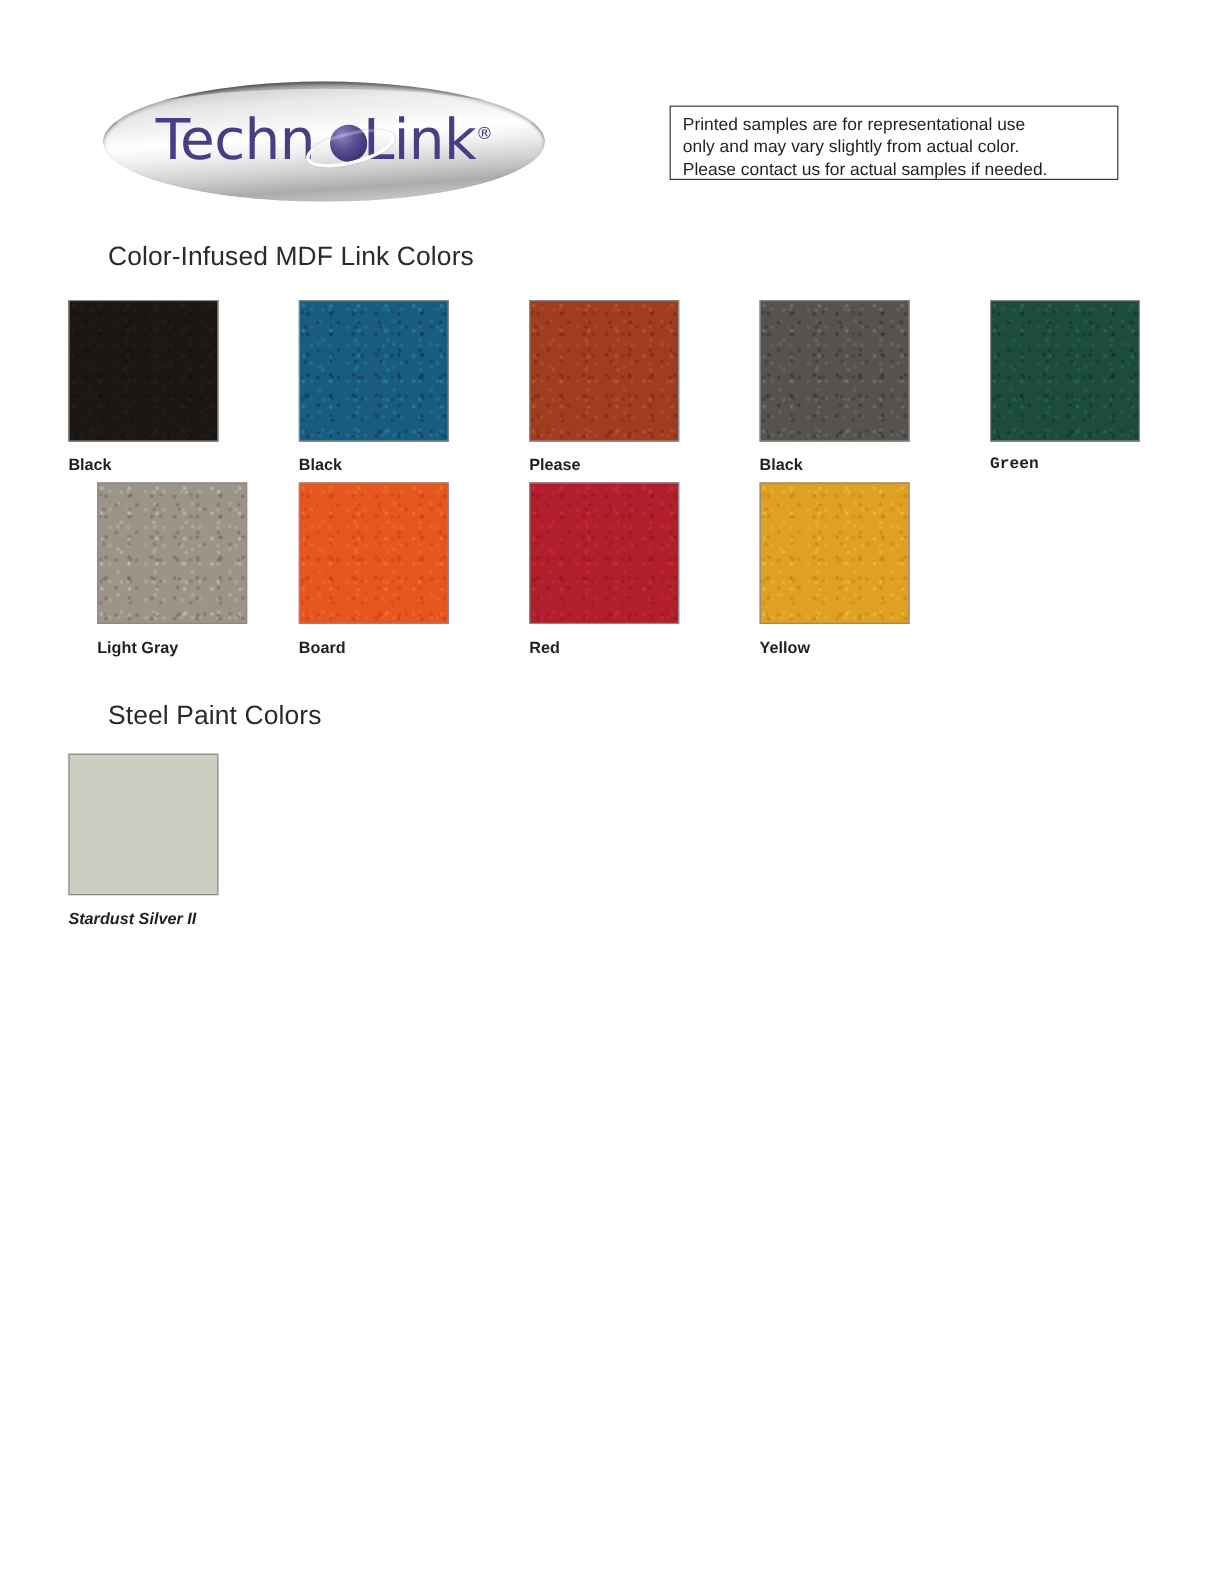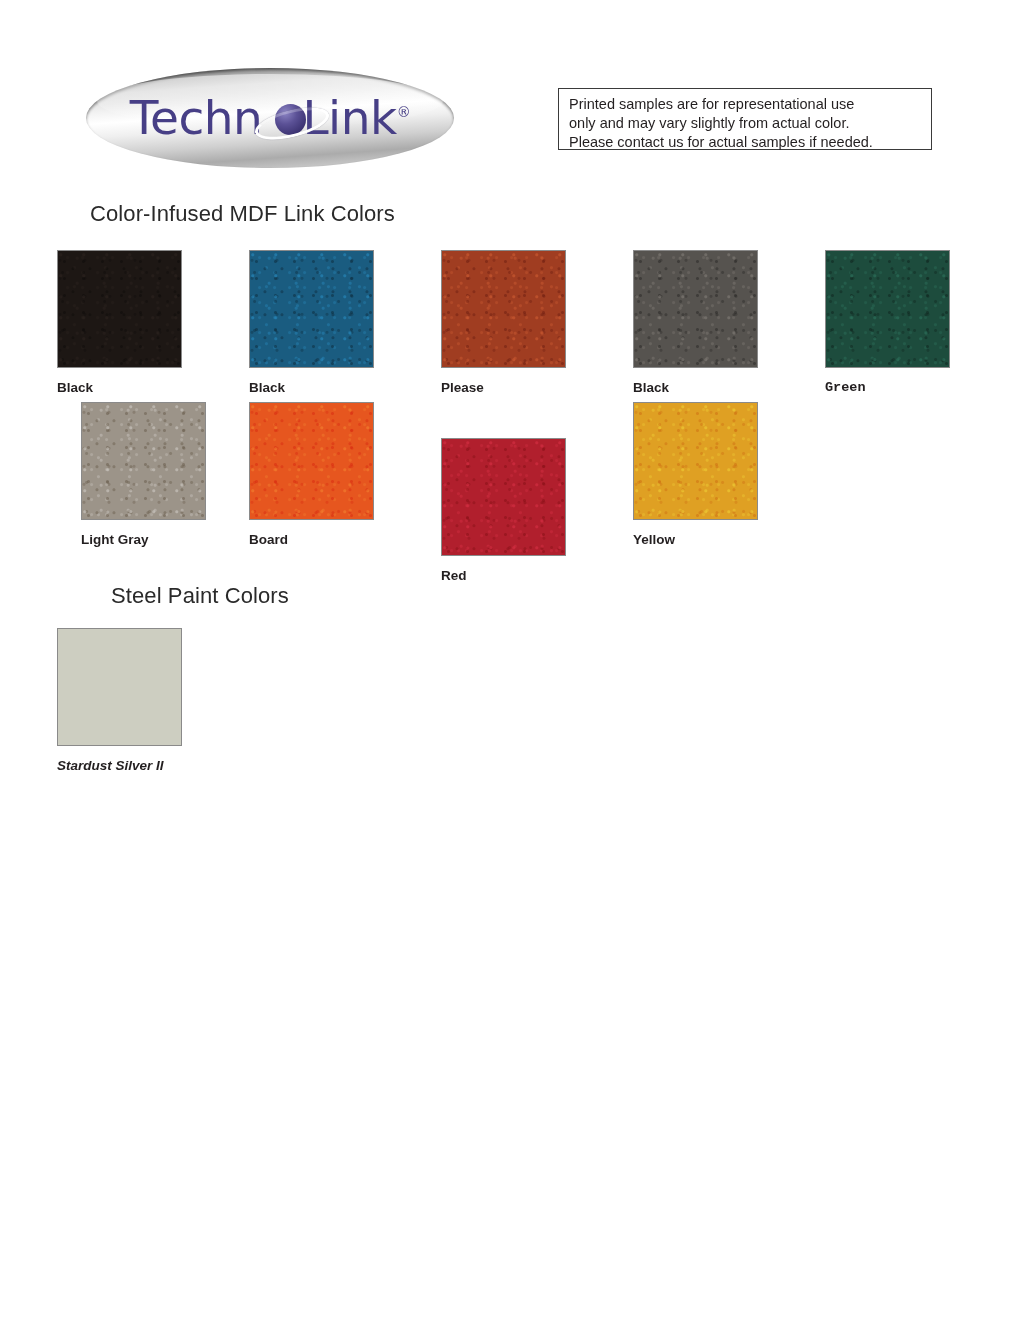--- a/index.html
+++ b/index.html
@@ -100,21 +100,21 @@
   
   .section-heading {
     position: absolute;
     font-size: 22px;
     font-weight: 400;
     color: #2a2a2a;
     letter-spacing: 0.1px;
     white-space: nowrap;
   }
   #heading-mdf { left: 90px; top: 201px; }
-  #heading-steel { left: 90px; top: 583px; margin-left: 21px; }
+  #heading-steel { left: 90px; top: 583px; }
 
   
   .swatch-row { position: absolute; }
   #mdf-row-1 { left: 57px; top: 250px; }
   #mdf-row-2 { left: 57px; top: 402px; }
   #steel-row  { left: 57px; top: 628px; }
 
   .swatch-cell {
     position: absolute;
     top: 0;
@@ -222,21 +222,21 @@
         <div class="grain"></div>
       </div>
       <div class="swatch-label">Light Gray</div>
     </div>
     <div class="swatch-cell" style="left: 192px;">
       <div class="swatch-chip" style="background: rgb(230, 86, 31);">
         <div class="grain"></div>
       </div>
       <div class="swatch-label">Board</div>
     </div>
-    <div class="swatch-cell" style="left: 384px; margin-top: 36px;">
+    <div class="swatch-cell" style="left: 384px;">
       <div class="swatch-chip" style="background: rgb(177, 31, 45);">
         <div class="grain"></div>
       </div>
       <div class="swatch-label">Red</div>
     </div>
     <div class="swatch-cell" style="left: 576px;">
       <div class="swatch-chip" style="background: rgb(223, 160, 35);">
         <div class="grain"></div>
       </div>
       <div class="swatch-label">Yellow</div>

